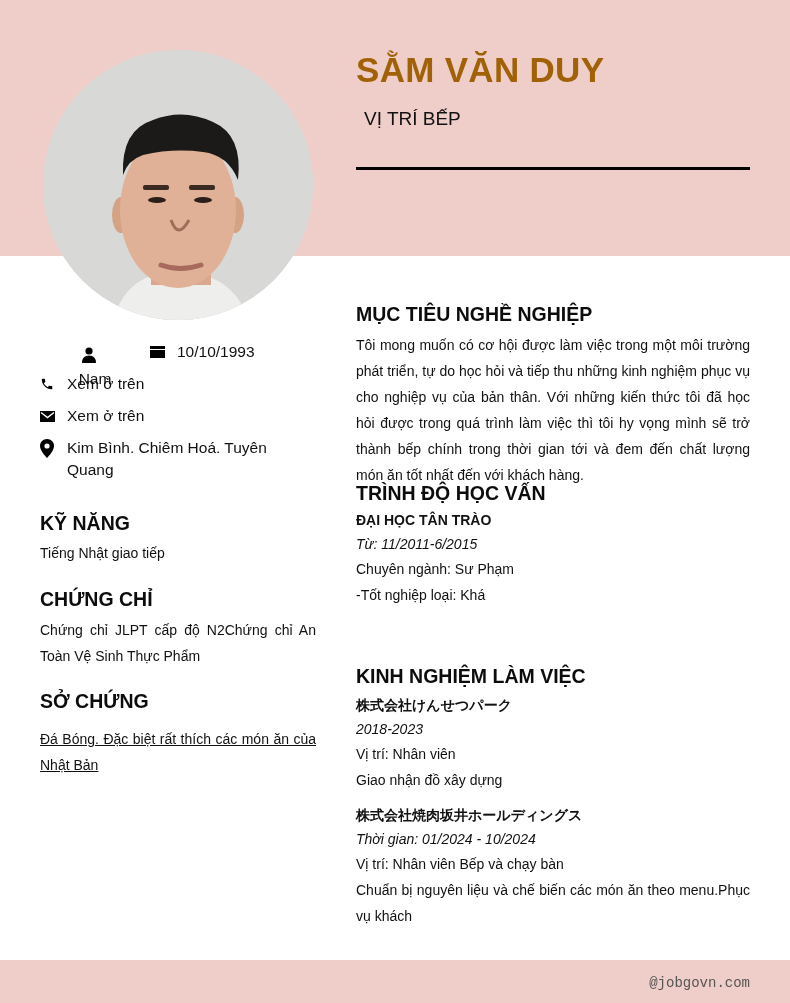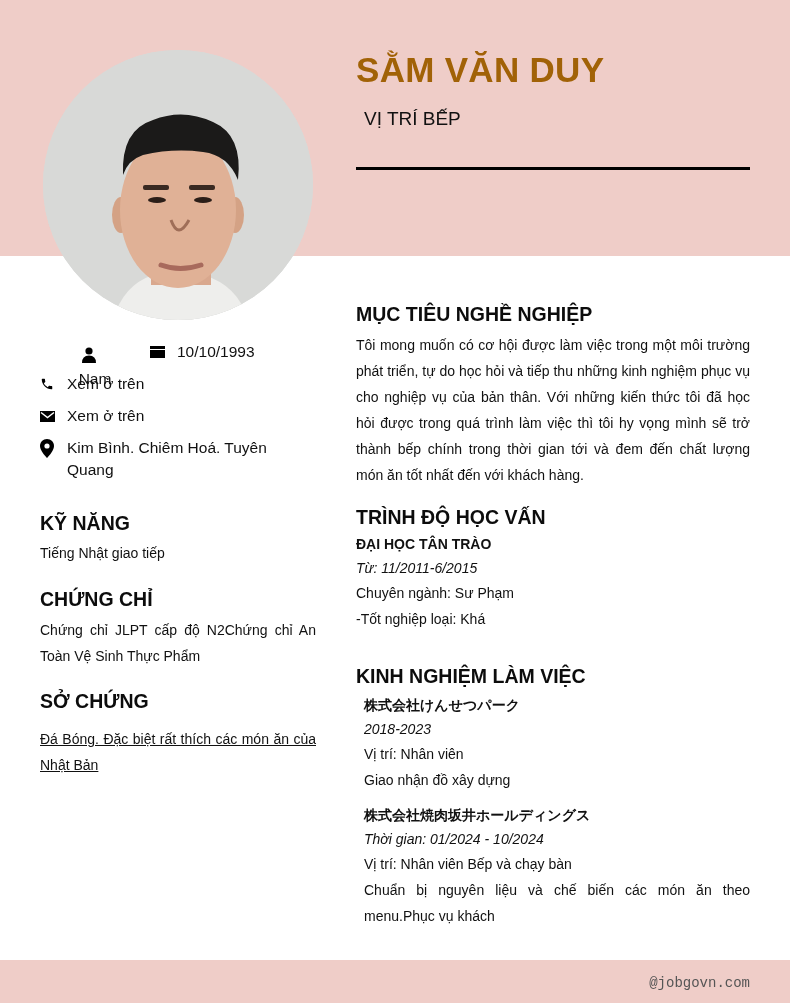--- a/index.html
+++ b/index.html
@@ -31,21 +31,21 @@
     .section { position: absolute; }
     .sec-title { font-size: 19.5px; font-weight: bold; color: #0c0c0c; line-height: 26px; }
     .sec-body { font-size: 14px; line-height: 26px; color: #111; text-align: justify; }
 
     .left-sec { left: 40px; width: 276px; }
     .right-sec { left: 356px; width: 394px; }
 
     .item-title { font-size: 14px; font-weight: bold; line-height: 24px; color: #111; }
     .item-date { font-size: 14px; font-style: italic; line-height: 24px; color: #111; }
     .item-line { font-size: 14px; line-height: 26px; color: #111; text-align: justify; }
-    .exp-item { margin-top: 4px; margin-left: 8px; }
+    .exp-item { margin-top: 4px; }
     .exp-item + .exp-item { margin-top: 10px; }
   </style>
 </head>
 <body>
 
 <div class="header-band"></div>
 
 <div class="photo">
   <svg viewBox="0 0 270 270">
     <rect width="270" height="270" fill="#d8d9d7"></rect>
@@ -139,21 +139,21 @@
 <div class="section left-sec" style="top:688px;">
   <div class="sec-title">SỞ CHỨNG</div>
   <div class="sec-body" style="margin-top:12px;text-decoration:underline;">Đá Bóng. Đặc biệt rất thích các món ăn của Nhật Bản</div>
 </div>
 
 <div class="section right-sec" style="top:301px;">
   <div class="sec-title">MỤC TIÊU NGHỀ NGHIỆP</div>
   <div class="sec-body" style="margin-top:5px;">Tôi mong muốn có cơ hội được làm việc trong một môi trường phát triển, tự do học hỏi và tiếp thu những kinh nghiệm phục vụ cho nghiệp vụ của bản thân. Với những kiến thức tôi đã học hỏi được trong quá trình làm việc thì tôi hy vọng mình sẽ trở thành bếp chính trong thời gian tới và đem đến chất lượng món ăn tốt nhất đến với khách hàng.</div>
 </div>
 
-<div class="section right-sec" style="top:504px;">
+<div class="section right-sec" style="top:480px;">
   <div class="sec-title">TRÌNH ĐỘ HỌC VẤN</div>
   <div class="item-title" style="margin-top:2px;">ĐẠI HỌC TÂN TRÀO</div>
   <div class="item-date">Từ: 11/2011-6/2015</div>
   <div class="item-line">Chuyên ngành: Sư Phạm</div>
   <div class="item-line">-Tốt nghiệp loại: Khá</div>
 </div>
 
 <div class="section right-sec" style="top:663px;">
   <div class="sec-title">KINH NGHIỆM LÀM VIỆC</div>
   <div class="exp-item">

